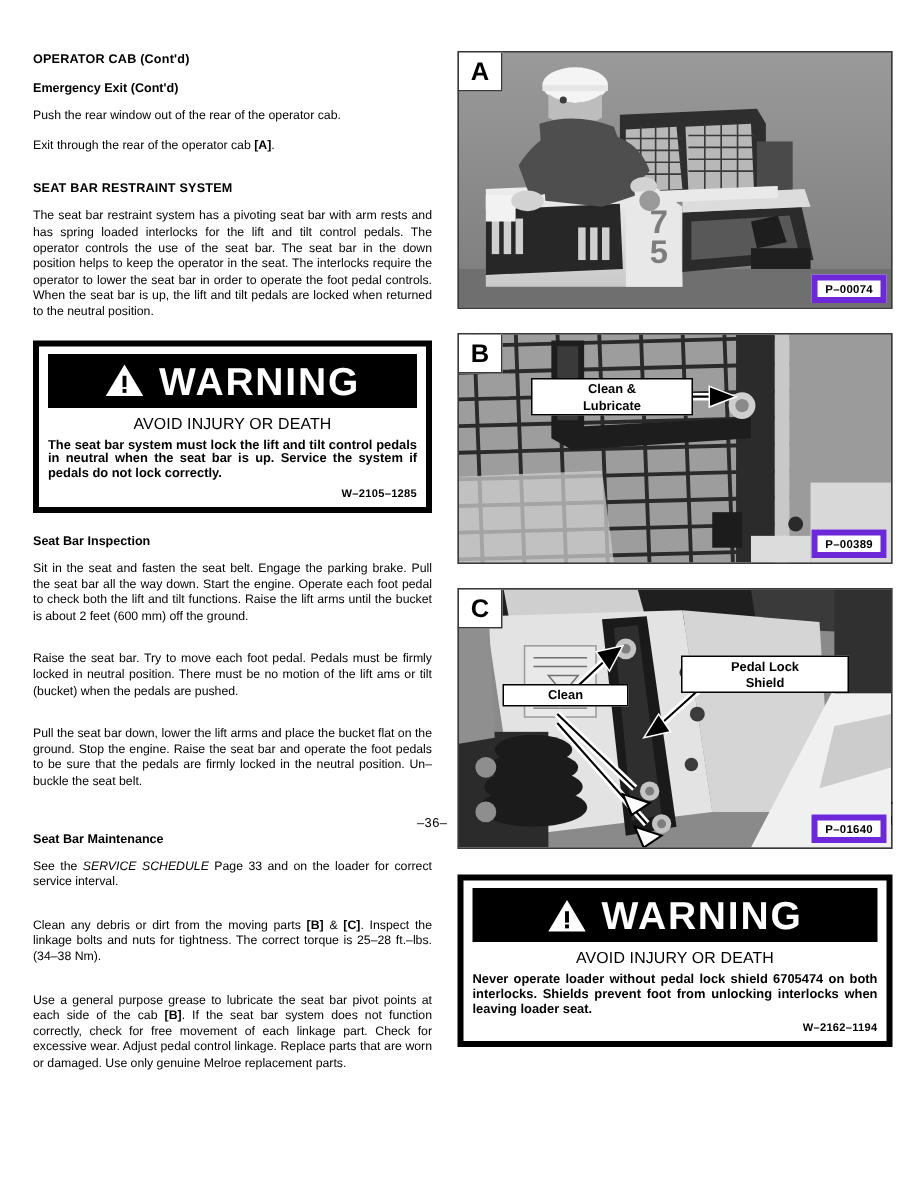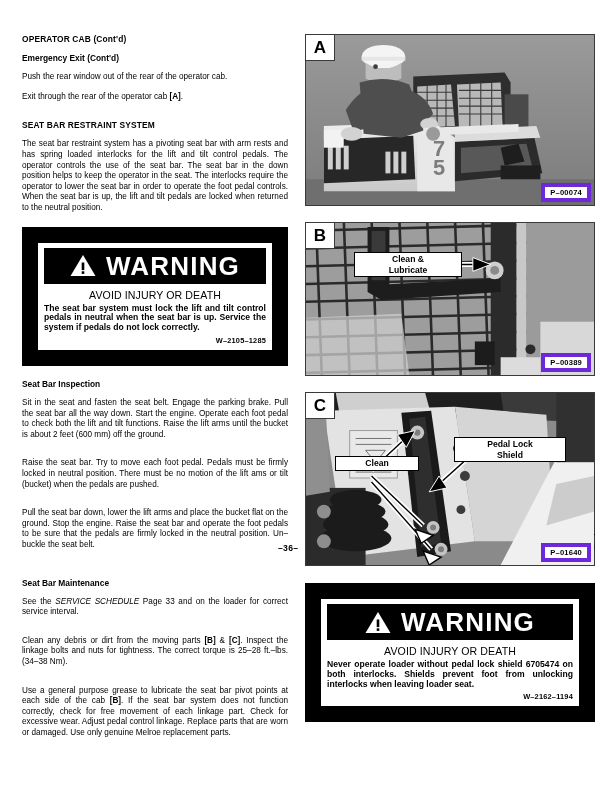--- a/index.html
+++ b/index.html
@@ -56,21 +56,21 @@
   }
   p.body.nojust { text-align: left; }
   p.body:last-child { margin-bottom: 0; }
   .gap-lg { height: 9px; }
   b { font-weight: bold; }
   i { font-style: italic; }
 
   
   .warning-decal {
     background: #000000;
-    padding: 16px;
+    padding: 4px;
     margin: 13px 0 13px 0;
   }
   .warning-inner {
     background: #ffffff;
     padding: 5px 6px 5px 6px;
   }
   .warning-banner {
     background: #000000;
     height: 36px;
     display: flex;
@@ -170,21 +170,21 @@
   .footer {
     position: absolute;
     left: 22px; right: 17px;
     bottom: 18px;
     height: 24px;
   }
   .page-num {
     position: absolute;
     left: 256px; bottom: 0px;
     font-size: 8.6px;
-    font-weight: bold;
+    font-weight: normal;
     letter-spacing: 0.3px;
   }
   .manual-title {
     position: absolute;
     right: 0; bottom: 0;
     text-align: right;
     font-size: 8.6px;
     font-weight: bold;
     line-height: 11px;
   }

